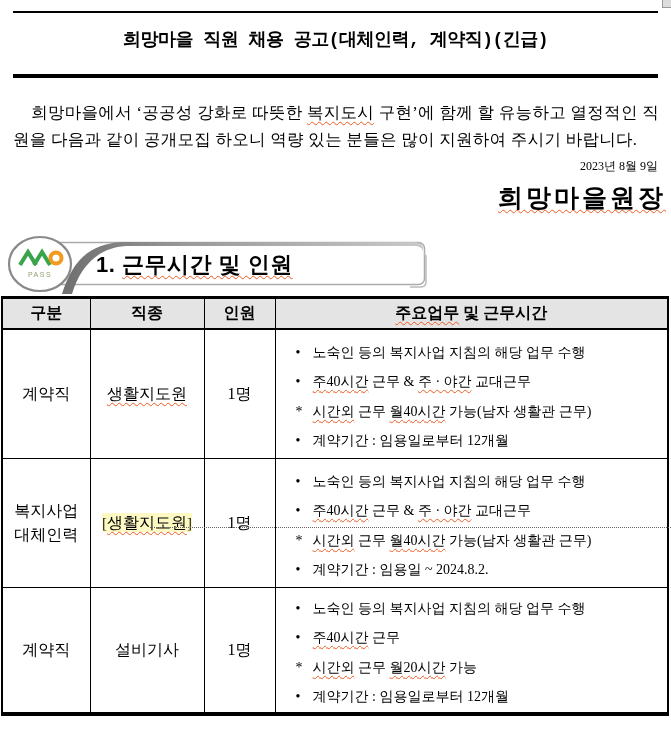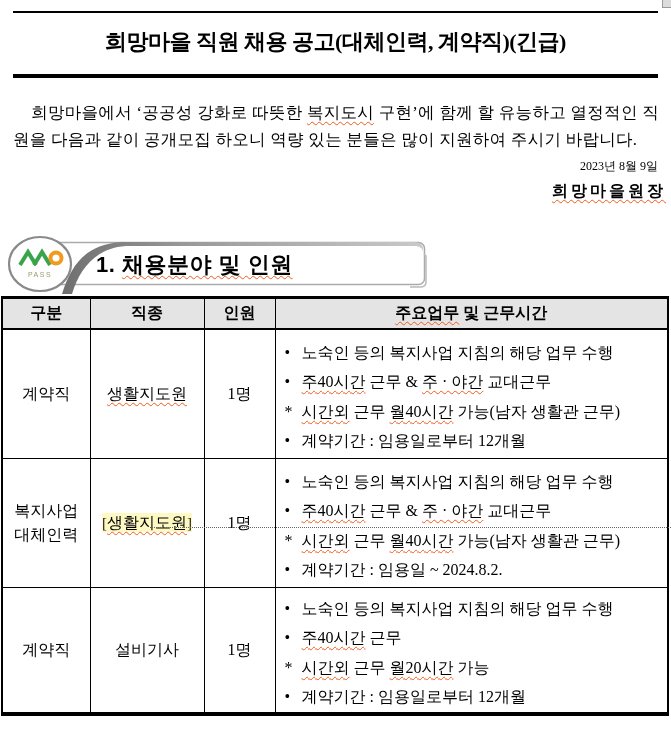--- a/index.html
+++ b/index.html
@@ -2,41 +2,41 @@
 <html><head>
 <meta charset="utf-8">
 <style>
   html,body{margin:0;padding:0;background:#fff;}
   .page{position:relative;width:671px;height:734px;background:#fff;overflow:hidden;
         font-family:"Liberation Serif",serif;color:#000;}
   .rule{position:absolute;left:13px;width:645px;background:#000;}
   .rule-thin{top:11px;height:2px;}
   .rule-thick{top:74px;height:4px;}
   .doc-title{position:absolute;left:0;top:27px;width:671px;text-align:center;
-             font-family:Liberation Serif, serif;font-weight:700;font-size:22px;
+             font-family:Liberation Mono, monospace;font-weight:700;font-size:18px;
              letter-spacing:-0.5px;}
   .intro{position:absolute;left:13px;top:99px;width:646px;font-size:16.5px;line-height:27px;
          text-align:justify;word-break:break-all;text-indent:1.1em;letter-spacing:0.3px;}
   .date-line{position:absolute;right:13px;top:158px;font-size:12px;}
-  .signer-line{position:absolute;right:5px;top:181px;font-size:16px;font-weight:700;letter-spacing:3px;font-family:Liberation Serif, serif;}
+  .signer-line{position:absolute;right:5px;top:181px;font-size:25px;font-weight:700;letter-spacing:3px;font-family:Liberation Serif, serif;}
   .wavy{text-decoration:underline;text-decoration-style:wavy;text-decoration-color:#ef5a1e;
         text-decoration-thickness:1px;text-underline-offset:3px;}
   .banner-svg{position:absolute;left:0;top:234px;}
   .section-title{position:absolute;left:96px;top:250px;font-family:"Liberation Sans",sans-serif;
                  font-weight:700;font-size:22px;letter-spacing:0.5px;}
   .jobs-wrap{position:absolute;left:1px;top:296px;width:604px;}
   table.jobs{width:668px;border-collapse:collapse;table-layout:fixed;
              border-top:3px solid #000;border-bottom:4px solid #000;
              border-left:2px solid #000;border-right:2px solid #000;
              font-size:16px;}
   table.jobs th{background:#e4e4e4;border:1px solid #000;border-bottom:2px solid #000;
                 height:27px;font-weight:700;font-size:16px;}
   table.jobs td{border:1px solid #000;vertical-align:middle;}
   td.c{text-align:center;font-size:16px;line-height:24px;}
-  td.duties{padding:6px 4px 0 9px;font-size:16px;line-height:29.5px;vertical-align:top;margin-top:48px;}
+  td.duties{padding:6px 4px 0 20px;font-size:14px;line-height:29.5px;vertical-align:top;margin-top:48px;}
   .duty .mk{display:inline-block;width:17px;}
   .field-highlight{background:#fef9c3;padding:1px 0;}
   .bracket{color:#222;font-size:15px;}
   .dotted-guide{position:absolute;left:150px;top:527px;width:521px;height:0;
                 border-top:1px dotted #666;}
   .scroll-frag{position:absolute;right:0;top:0;width:8px;height:7px;background:#dcdcdc;
                border-left:1px solid #999;border-bottom:1px solid #999;}
 </style>
 </head>
 <body>
@@ -66,21 +66,21 @@
     <path d="M 424 20 L 426 22 L 426 48 Q 426 53 420 53 L 410 53" fill="none" stroke="#bbbbbb" stroke-width="1.5"></path>
     <path d="M 62 60 C 72 28 88 10 122 8 L 414 8 C 420 8 423 11 423 15 L 423 19 C 423 14 420 12 414 12 L 126 12 C 96 14 80 34 72 60 Z" fill="url(#sw)"></path>
     <ellipse cx="40" cy="30" rx="31" ry="27" fill="#ffffff" stroke="#8a8a8a" stroke-width="2.2"></ellipse>
     <g>
       <path d="M 20 31 L 28 18 L 36 31" fill="none" stroke="#3aa44b" stroke-width="4"></path>
       <path d="M 34 31 L 42 18 L 50 31" fill="none" stroke="#3aa44b" stroke-width="4"></path>
       <circle cx="56" cy="24" r="5.5" fill="none" stroke="#f29a1f" stroke-width="4"></circle>
       <text x="40" y="43" text-anchor="middle" font-family="Liberation Sans, sans-serif" font-size="7" letter-spacing="1.5" fill="#8f9e6e">PASS</text>
     </g>
   </svg>
-  <div class="section-title"><span>1. </span><span class="wavy">채용분야 및 인원</span></div>
+  <div class="section-title"><span>1. </span><span class="wavy">근무시간 및 인원</span></div>
 
   <div class="jobs-wrap">
     <table class="jobs">
       <colgroup>
           <col style="width:88px">
           <col style="width:114px">
           <col style="width:71px">
           <col>
         </colgroup>
       <thead>

